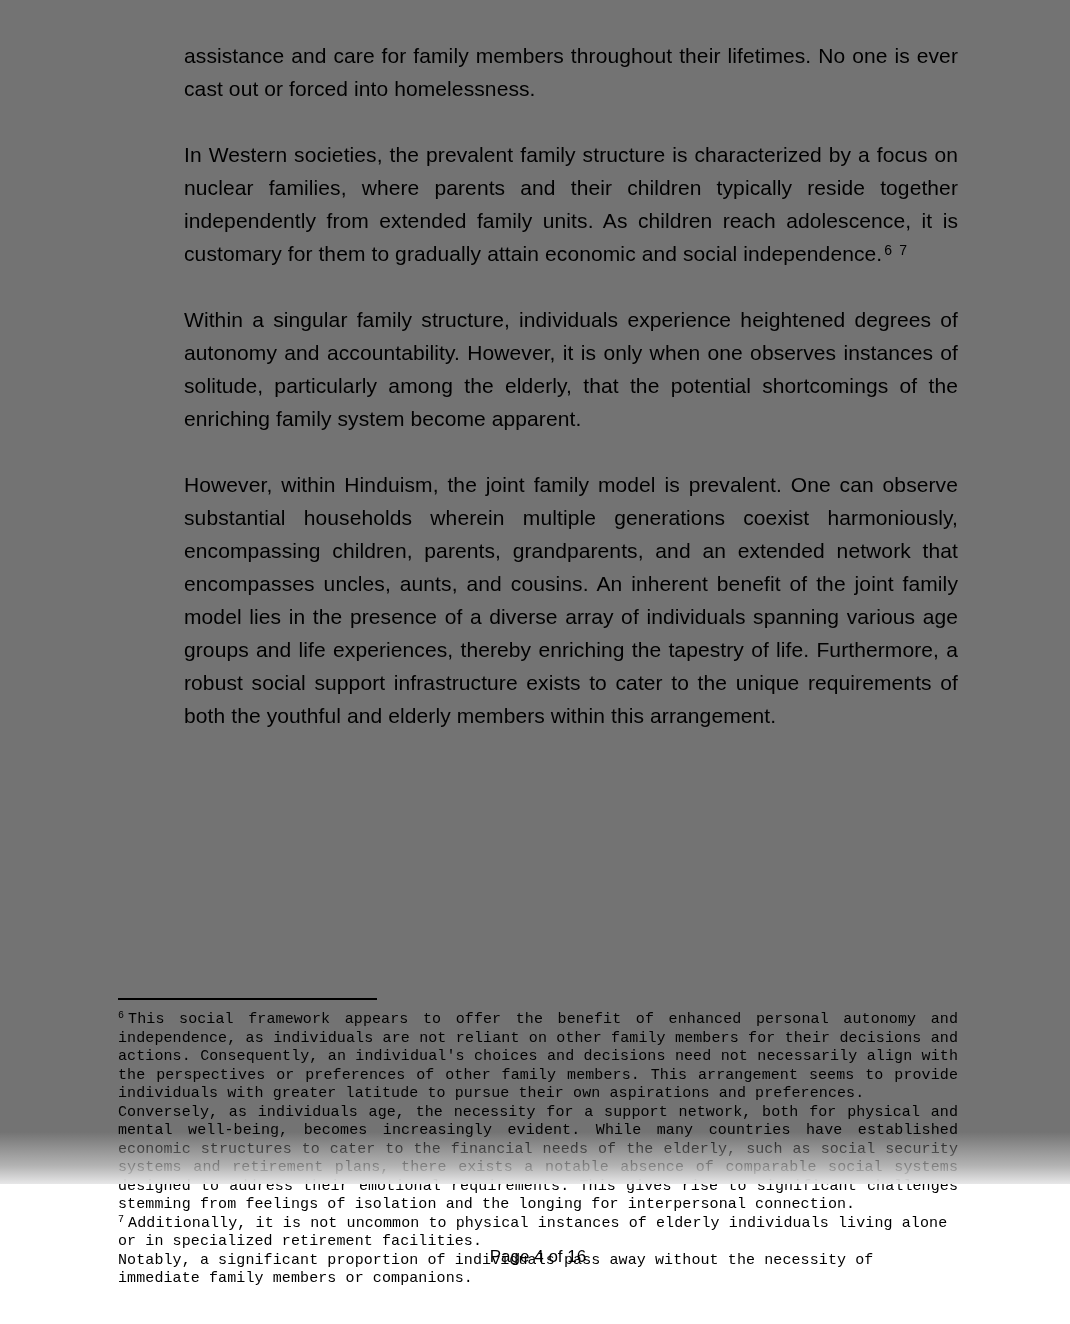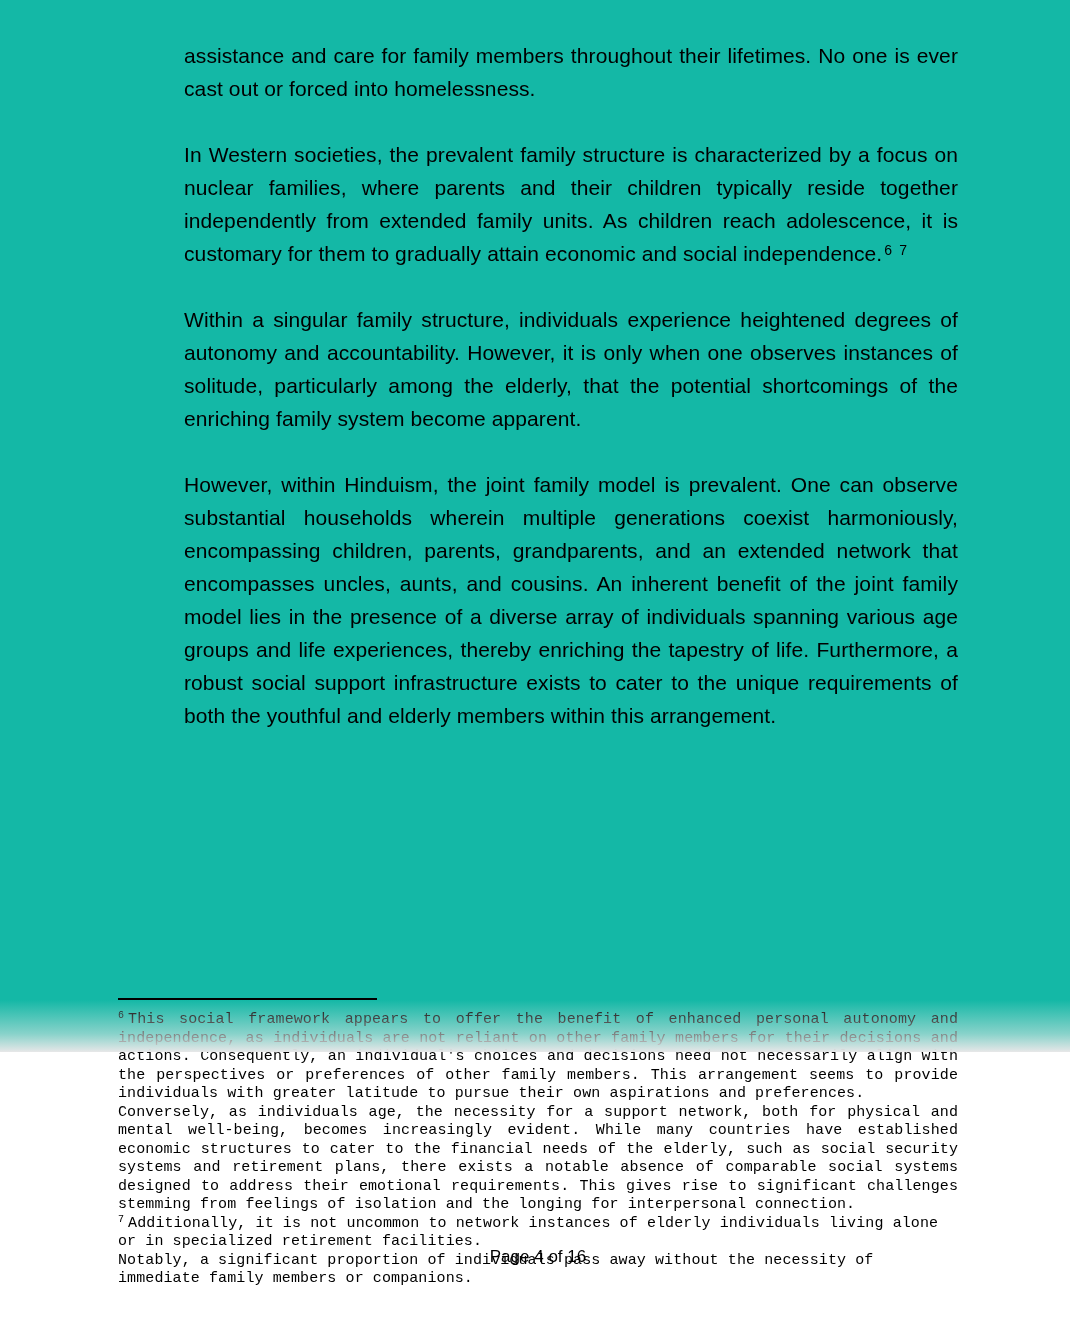--- a/index.html
+++ b/index.html
@@ -11,22 +11,22 @@
     height: 1324px;
     background: #ffffff;
     font-family: "Liberation Sans", sans-serif;
     color: #000000;
     position: relative;
     overflow: hidden;
   }
   .page {
     position: relative;
     width: 1070px;
-    height: 1052px;
-    background: #14b8a6;
+    height: 1184px;
+    background: #737373;
   }
   
   .body-text {
     position: absolute;
     left: 184px;
     top: 39px;
     width: 774px;
     font-size: 21px;
     line-height: 33px;
     text-align: justify;
@@ -121,21 +121,21 @@
 
   <section class="footnotes">
     <div class="fn-separator"></div>
 
     <div class="footnote">
       <p class="fn-para"><sup class="fn-marker">6</sup><span>This social framework appears to offer the benefit of enhanced personal autonomy and independence, as individuals are not reliant on other family members for their decisions and actions. Consequently, an individual's choices and decisions need not necessarily align with the perspectives or preferences of other family members. This arrangement seems to provide individuals with greater latitude to pursue their own aspirations and preferences.</span></p>
       <p class="fn-para">Conversely, as individuals age, the necessity for a support network, both for physical and mental well-being, becomes increasingly evident. While many countries have established economic structures to cater to the financial needs of the elderly, such as social security systems and retirement plans, there exists a notable absence of comparable social systems designed to address their emotional requirements. This gives rise to significant challenges stemming from feelings of isolation and the longing for interpersonal connection.</p>
     </div>
 
     <div class="footnote">
-      <p class="fn-para left"><sup class="fn-marker">7</sup><span>Additionally, it is not uncommon to network instances of elderly individuals living alone or in specialized retirement facilities.</span></p>
+      <p class="fn-para left"><sup class="fn-marker">7</sup><span>Additionally, it is not uncommon to physical instances of elderly individuals living alone or in specialized retirement facilities.</span></p>
       <p class="fn-para left">Notably, a significant proportion of individuals pass away without the necessity of immediate family members or companions.</p>
     </div>
   </section>
 
   <footer class="page-number">Page 4 of 16</footer>
 
   <div class="bottom-shade"></div>
 
 </div>
 

